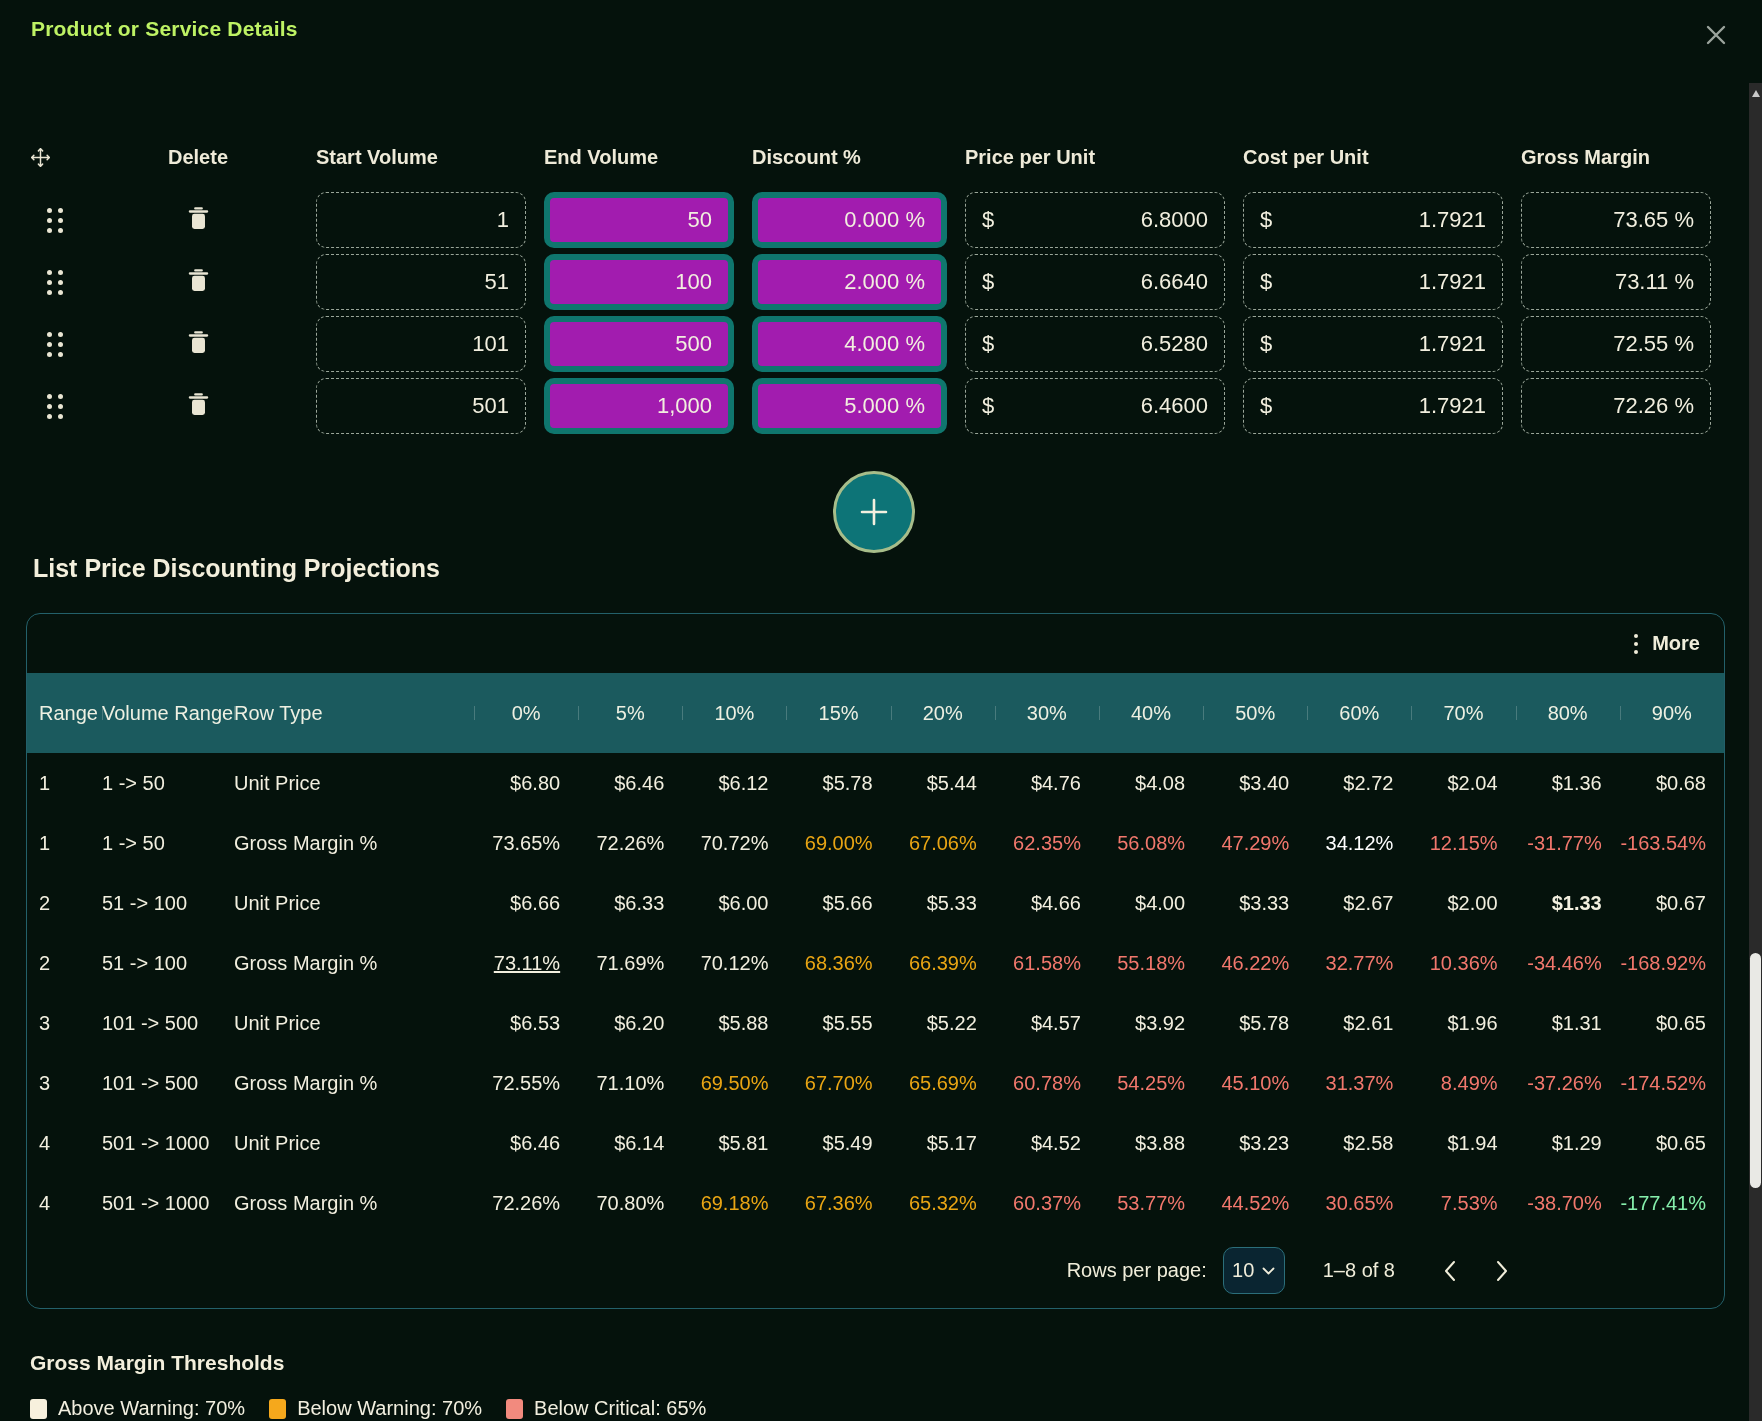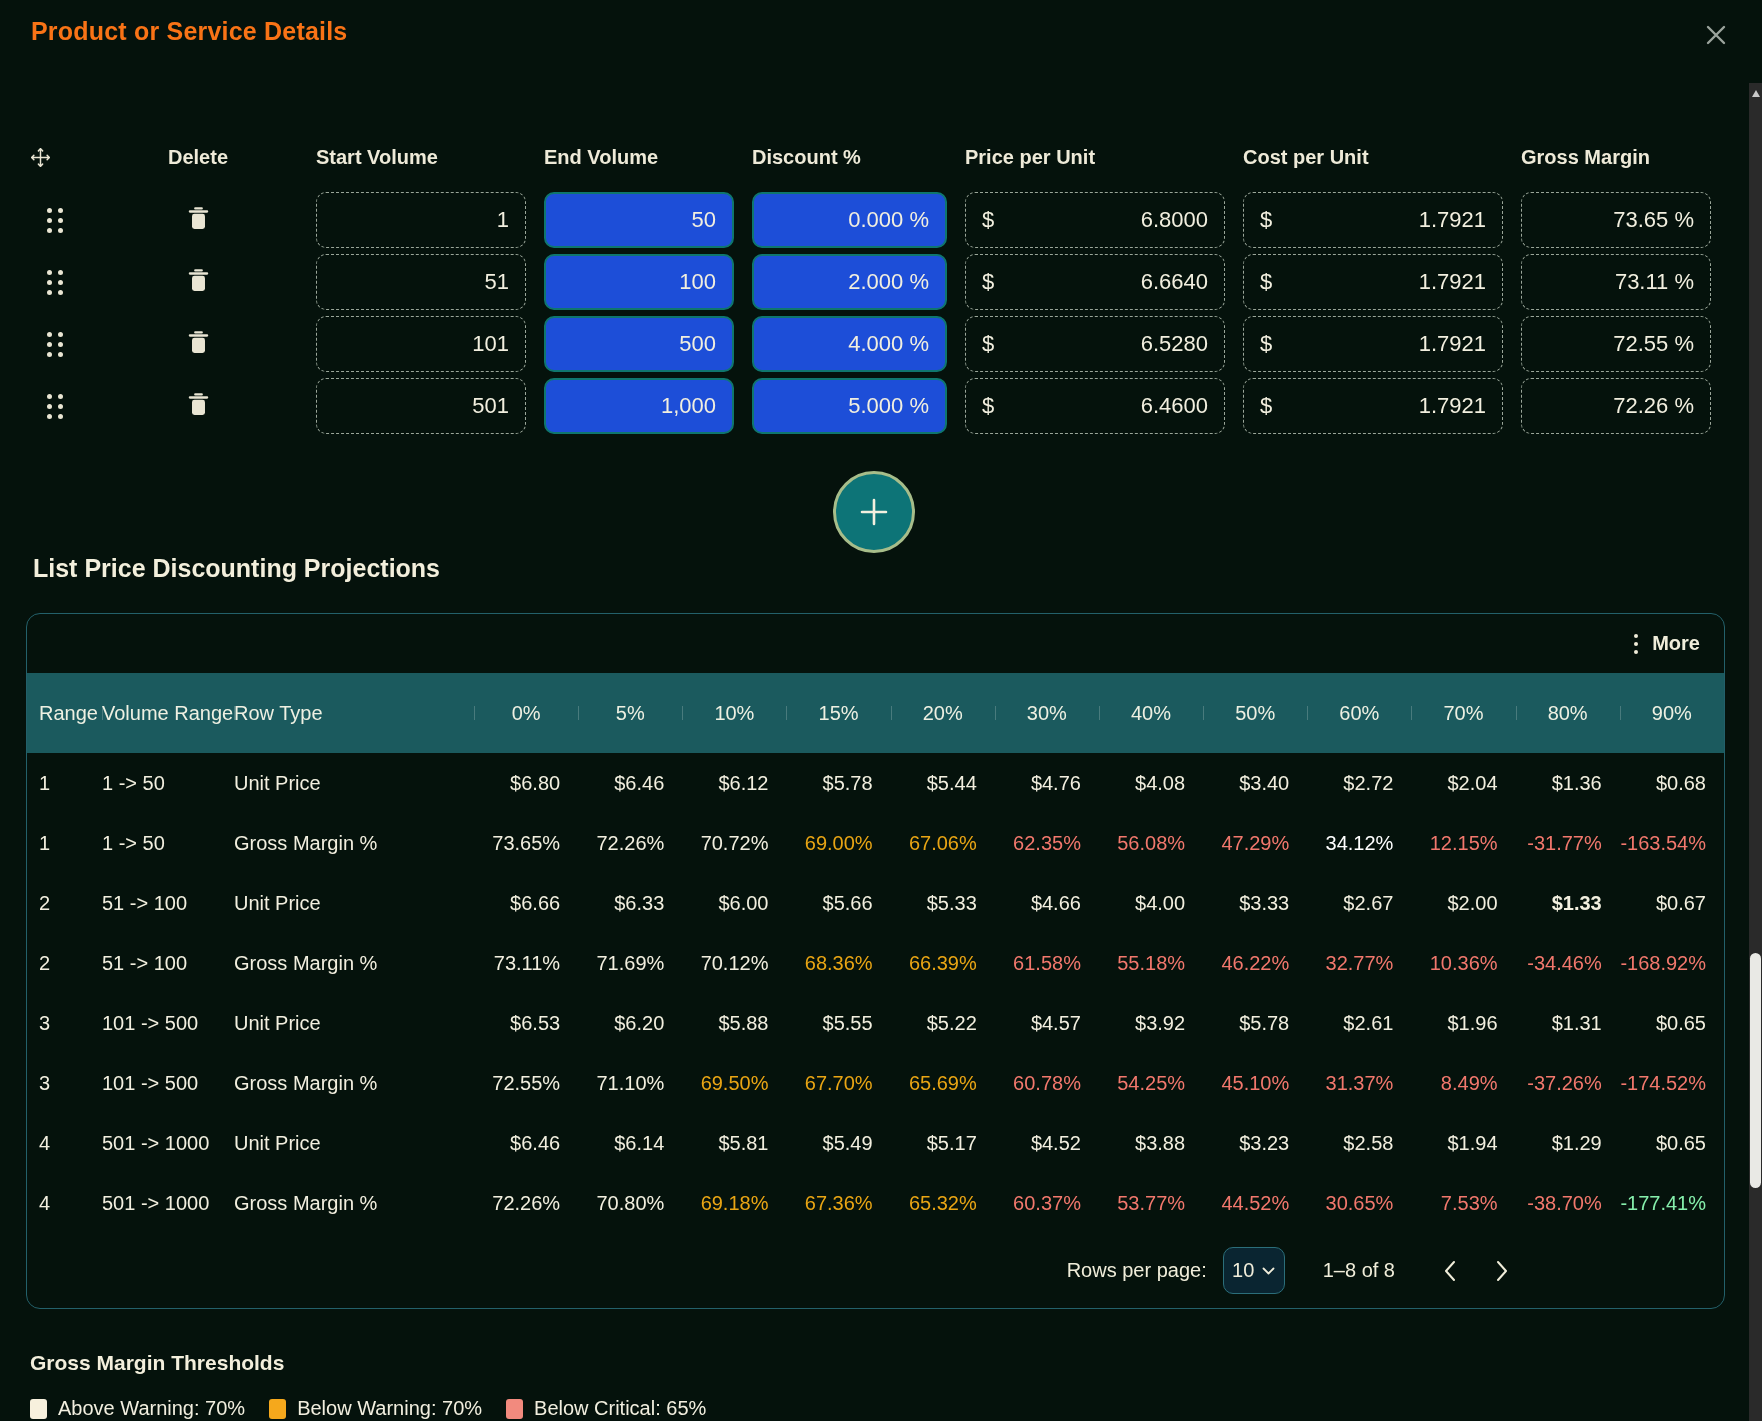--- a/index.html
+++ b/index.html
@@ -7,36 +7,36 @@
   body {
     position:relative;
     overflow:hidden;
     background:#05120c;
     color:#f2efdf;
     font-family:"Liberation Sans", sans-serif;
   }
   button { background:none; border:none; color:inherit; font:inherit; cursor:pointer; }
 
   
-  .modal-title { position:absolute; left:31px; top:17px; font-size:25px; font-weight:700; color:#f97316; letter-spacing:.2px; }
+  .modal-title { position:absolute; left:31px; top:17px; font-size:21px; font-weight:700; color:#bef264; letter-spacing:.2px; }
   .close-btn { position:absolute; left:1692px; top:12px; width:48px; height:46px; display:flex; align-items:center; justify-content:center; }
 
   
   .tier-grid { display:grid; grid-template-columns:50px 200px 210px 190px 195px 260px 260px 190px; column-gap:18px; align-items:center; }
   .tier-head { position:absolute; left:30px; top:146px; width:1700px; }
   .tier-head .th { font-size:20px; font-weight:600; color:#eeead8; }
   .th-center { text-align:center; }
   .tier-rows { position:absolute; left:30px; top:192px; width:1700px; display:flex; flex-direction:column; gap:6px; }
   .tier-row { height:56px; }
   .cell-center { display:flex; justify-content:center; align-items:center; }
   .dots { display:grid; grid-template-columns:repeat(2,5px); grid-template-rows:repeat(3,5px); gap:5px 6px; }
   .dots i { width:5px; height:5px; border-radius:50%; background:#e9e5d3; }
   .fld { height:56px; border-radius:10px; display:flex; align-items:center; justify-content:flex-end; padding:0 16px; font-size:22px; color:#f2efdf; }
   .fld.dashed { border:1.5px dashed rgba(205,216,201,.75); }
-  .fld.solid { border:2px solid #0f766e; background:#1d4ed8; }
+  .fld.solid { border:6px solid #0f766e; background:#a21caf; }
   .fld.money { justify-content:space-between; }
 
   .add-btn { position:absolute; left:833px; top:471px; width:82px; height:82px; border-radius:50%;
              background:#0d7477; border:3px solid #a7bd8a; display:flex; align-items:center; justify-content:center; }
 
   .section-title { position:absolute; left:33px; top:554px; font-size:25px; font-weight:700; color:#f3efdc; }
 
   
   .card { position:absolute; left:26px; top:613px; width:1699px; height:696px;
           border:1px solid #23606a; border-radius:14px; overflow:hidden; display:flex; flex-direction:column; }
@@ -337,21 +337,21 @@
             <td class="c-num" style="color: rgb(242, 239, 223);">$3.33</td>
             <td class="c-num" style="color: rgb(242, 239, 223);">$2.67</td>
             <td class="c-num" style="color: rgb(242, 239, 223);">$2.00</td>
             <td class="c-num" style="color: rgb(242, 239, 223); font-weight: bold;">$1.33</td>
             <td class="c-num" style="color: rgb(242, 239, 223);">$0.67</td>
           </tr>
           <tr>
             <td class="c-left pad-first">2</td>
             <td class="c-left">51 -&gt; 100</td>
             <td class="c-left">Gross Margin %</td>
-            <td class="c-num" style="color: rgb(242, 239, 223);">73.11%</td>
+            <td class="c-num" style="color: rgb(242, 239, 223); text-decoration: underline;">73.11%</td>
             <td class="c-num" style="color: rgb(242, 239, 223);">71.69%</td>
             <td class="c-num" style="color: rgb(242, 239, 223);">70.12%</td>
             <td class="c-num" style="color: rgb(233, 165, 20);">68.36%</td>
             <td class="c-num" style="color: rgb(233, 165, 20);">66.39%</td>
             <td class="c-num" style="color: rgb(242, 120, 109);">61.58%</td>
             <td class="c-num" style="color: rgb(242, 120, 109);">55.18%</td>
             <td class="c-num" style="color: rgb(242, 120, 109);">46.22%</td>
             <td class="c-num" style="color: rgb(242, 120, 109);">32.77%</td>
             <td class="c-num" style="color: rgb(242, 120, 109);">10.36%</td>
             <td class="c-num" style="color: rgb(242, 120, 109);">-34.46%</td>

